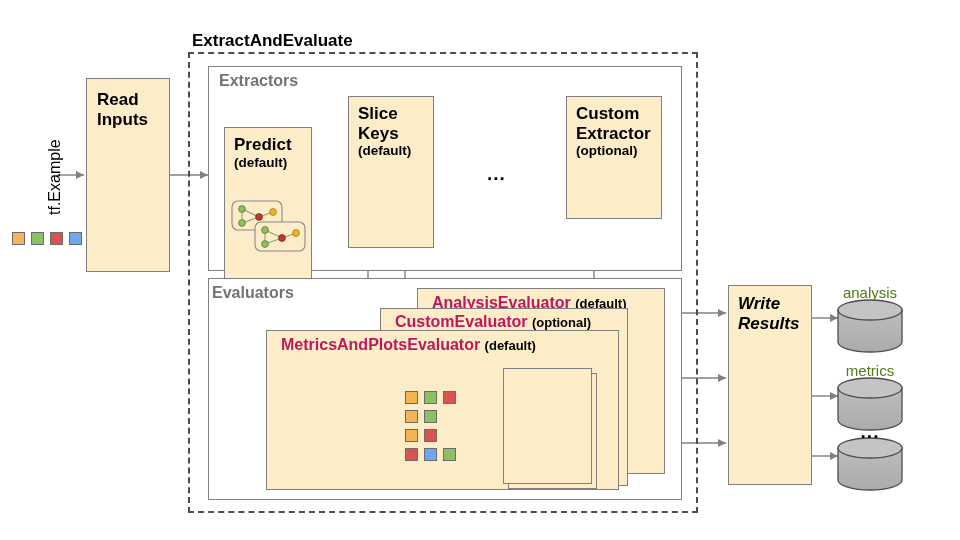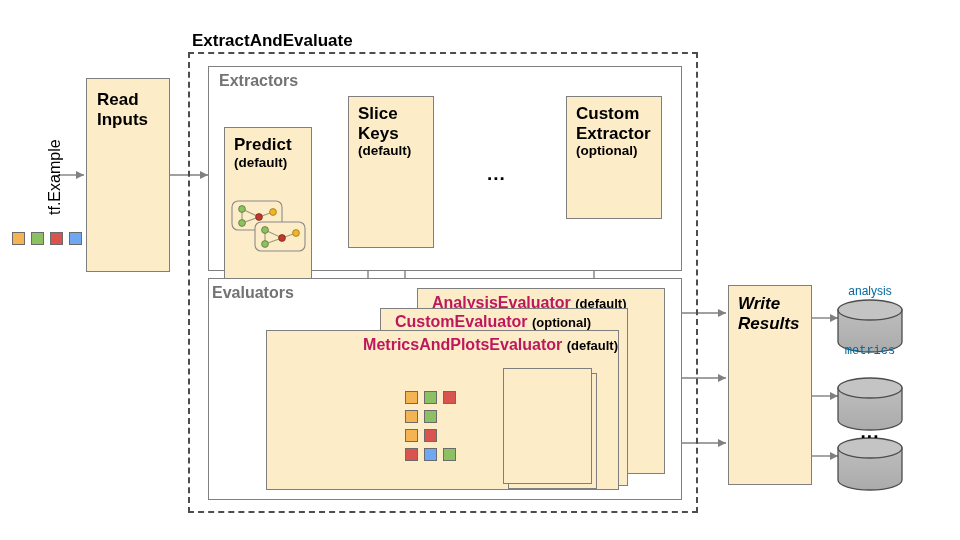--- a/index.html
+++ b/index.html
@@ -20,21 +20,21 @@
 
   .node-title{font-size:17px;font-weight:bold;color:#000;line-height:1.15;}
   .node-sub{font-size:13.5px;font-weight:bold;color:#000;line-height:1.15;}
 
   .bar-title{font-size:16px;font-weight:bold;color:#be185d;white-space:nowrap;}
   .bar-sub{font-size:13px;font-weight:bold;color:#000;}
 
   .vtext{font-size:16px;color:#000;white-space:nowrap;
          transform-origin:0 0;}
 
-  .cyl-label{font-size:12px;color:#0369a1;text-align:center;white-space:nowrap;}
+  .cyl-label{font-size:15px;color:#4d7c0f;text-align:center;white-space:nowrap;}
 
   .dots{font-size:19px;font-weight:bold;color:#000;letter-spacing:1px;}
 
   
   .chip{position:absolute;width:13px;height:13px;border:1.5px solid #6b6b6b;box-sizing:border-box;}
 
   svg.ov{position:absolute;left:0;top:0;width:960px;height:540px;overflow:visible;pointer-events:none;}
 </style>
 </head>
 <body>
@@ -166,21 +166,21 @@
     </div>
   </div>
 
   <div class="abs tanbox" style="left:380px;top:308px;width:248px;height:178px;">
     <div style="padding:4px 0 7px 14px;">
       <span class="bar-title">CustomEvaluator</span>
       <span class="bar-sub">(optional)</span>
     </div>
   </div>
 
-  <div class="abs tanbox" style="left:266px;top:330px;width:353px;height:160px;text-align:right;">
+  <div class="abs tanbox" style="left:266px;top:330px;width:353px;height:160px;">
     <div style="padding:5px 0 0 14px;">
       <span class="bar-title">MetricsAndPlotsEvaluator</span>
       <span class="bar-sub">(default)</span>
     </div>
 
 
     <div class="abs" style="left:138px;top:60px;width:62px;height:64px;">
       <span class="chip" style="left:0;top:0;background:#f5b453;"></span>
       <span class="chip" style="left:19px;top:0;background:#8cc063;"></span>
       <span class="chip" style="left:38px;top:0;background:#d9534f;"></span>
@@ -199,16 +199,16 @@
     <div class="abs tanbox" style="left:241px;top:42px;width:89px;height:116px;"></div>
     <div class="abs tanbox" style="left:236px;top:37px;width:89px;height:116px;"></div>
   </div>
 
   <div class="abs tanbox" style="left:728px;top:285px;width:84px;height:200px;">
     <div class="node-title" style="padding:8px 0 0 9px;white-space:pre-line;font-style:italic;">Write
 Results</div>
   </div>
 
   <div class="abs cyl-label" style="left:830px;top:284px;width:80px;">analysis</div>
-  <div class="abs cyl-label" style="left:830px;top:344px;width:80px;font-family:Liberation Mono, monospace;">metrics</div>
+  <div class="abs cyl-label" style="left:830px;top:362px;width:80px;">metrics</div>
   <div class="abs cyl-label dots" style="left:830px;top:421px;width:80px;">...</div>
 
 </div>
 
 </body></html>

